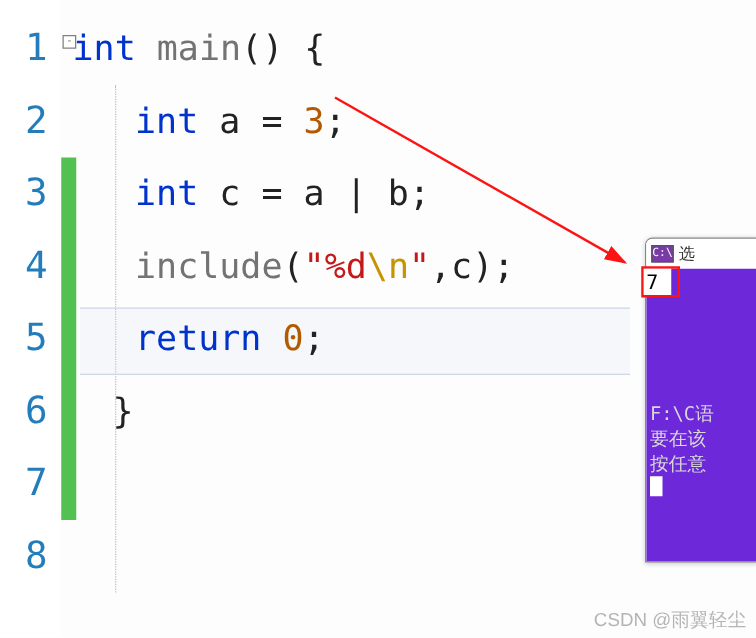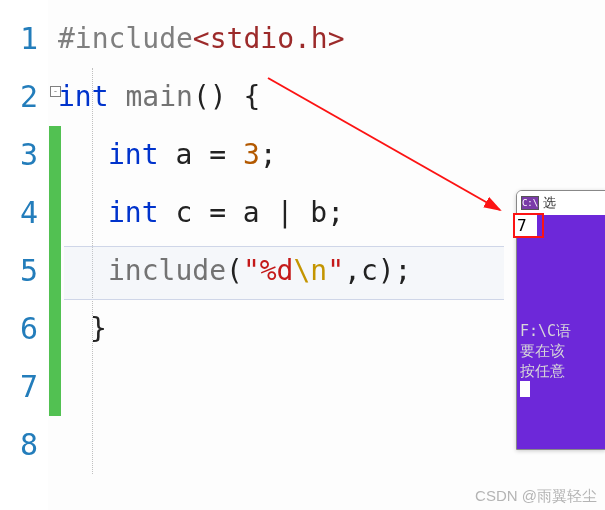--- a/index.html
+++ b/index.html
@@ -161,25 +161,25 @@
     <div>6</div>
     <div>7</div>
     <div>8</div>
   </div>
 
   <div class="green-bar"></div>
   <div class="indent-guide"></div>
   <div class="highlight-line"></div>
 
   <div class="code">
-    <div class="line"><span class="kw-pre">#include</span><span class="kw-inc">&lt;stdio.h&gt;</span></div>
     <div class="line"><span class="fold-marker">-</span><span class="kw-blue">int </span><span class="kw-fn">main</span><span class="kw-txt">() {</span></div>
     <div class="line"><span class="indent"></span><span class="kw-blue">int </span><span class="kw-txt">a = </span><span class="kw-num">3</span><span class="kw-txt">;</span></div>
     <div class="line"><span class="indent"></span><span class="kw-blue">int </span><span class="kw-txt">c = a | b;</span></div>
     <div class="line"><span class="indent"></span><span class="kw-fn">include</span><span class="kw-txt">(</span><span class="kw-str">"%d</span><span class="kw-esc">\n</span><span class="kw-str">"</span><span class="kw-txt">,c);</span></div>
+    <div class="line"><span class="indent"></span><span class="kw-blue">return </span><span class="kw-num">0</span><span class="kw-txt">;</span></div>
     <div class="line"><span class="indent" style="width:32px"></span><span class="kw-txt">}</span></div>
   </div>
 </div>
 
 <svg class="arrow" viewBox="0 0 260 150">
   <defs>
     <marker id="ah" markerWidth="10" markerHeight="10" refX="8" refY="3" orient="auto">
       <path d="M0,0 L9,3 L0,6 Z" fill="#fc1313"></path>
     </marker>
   </defs>

